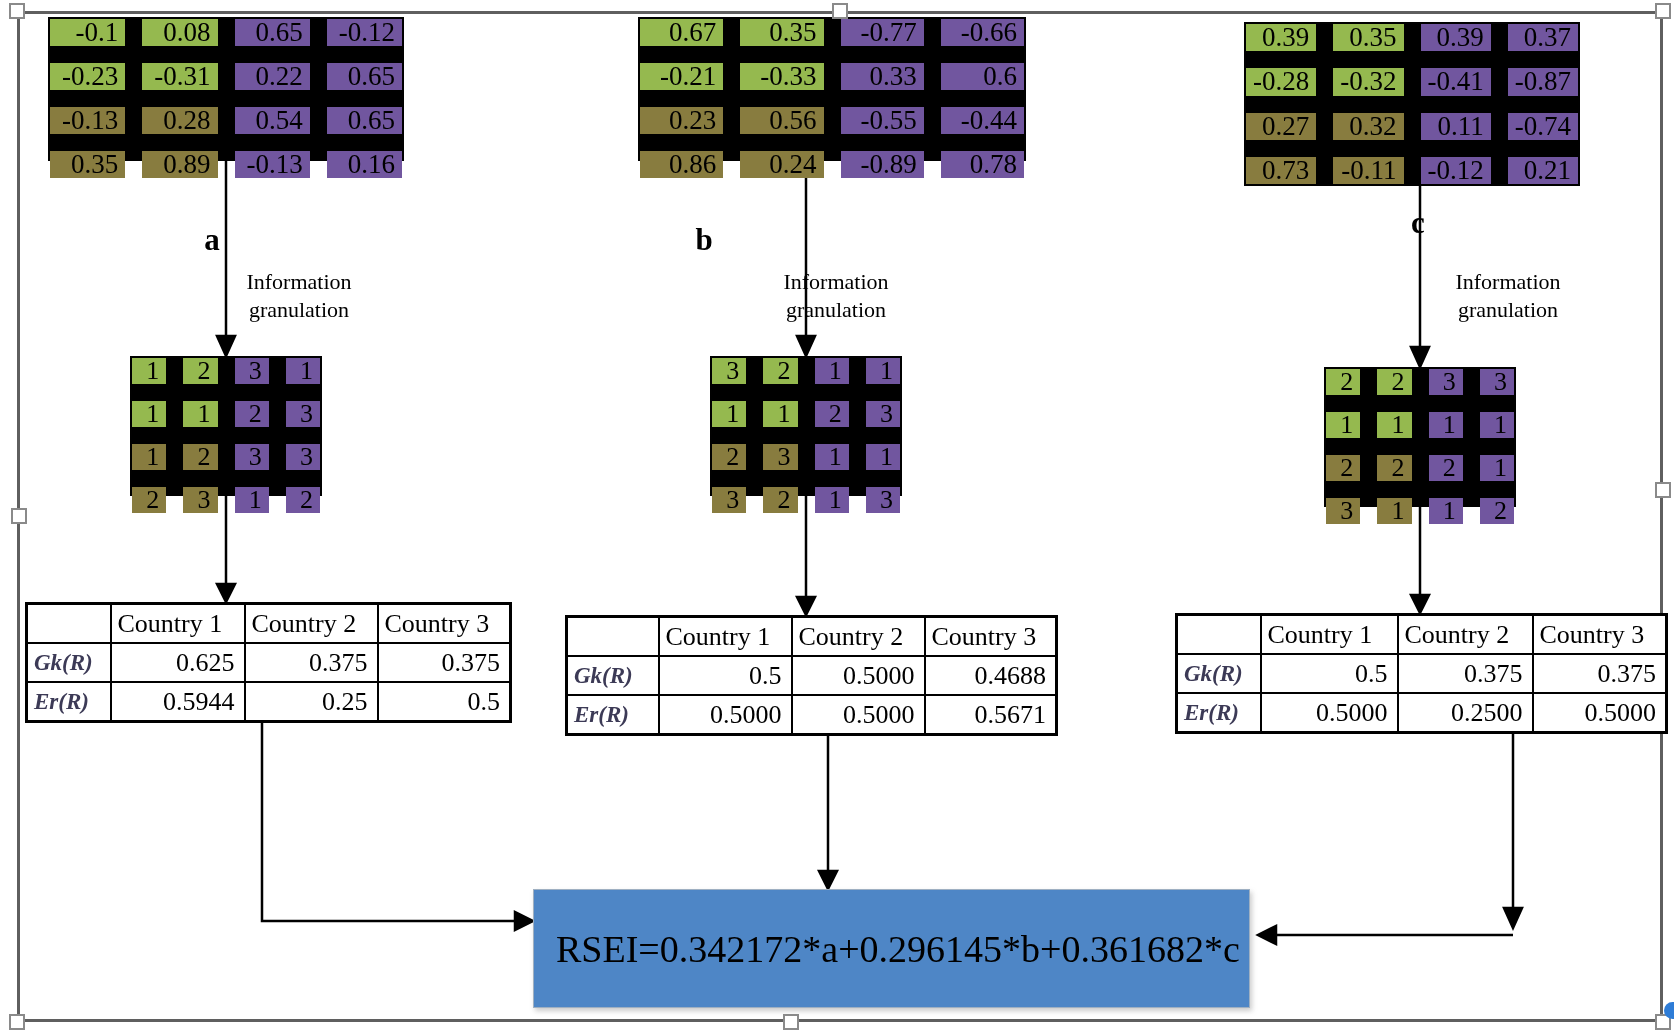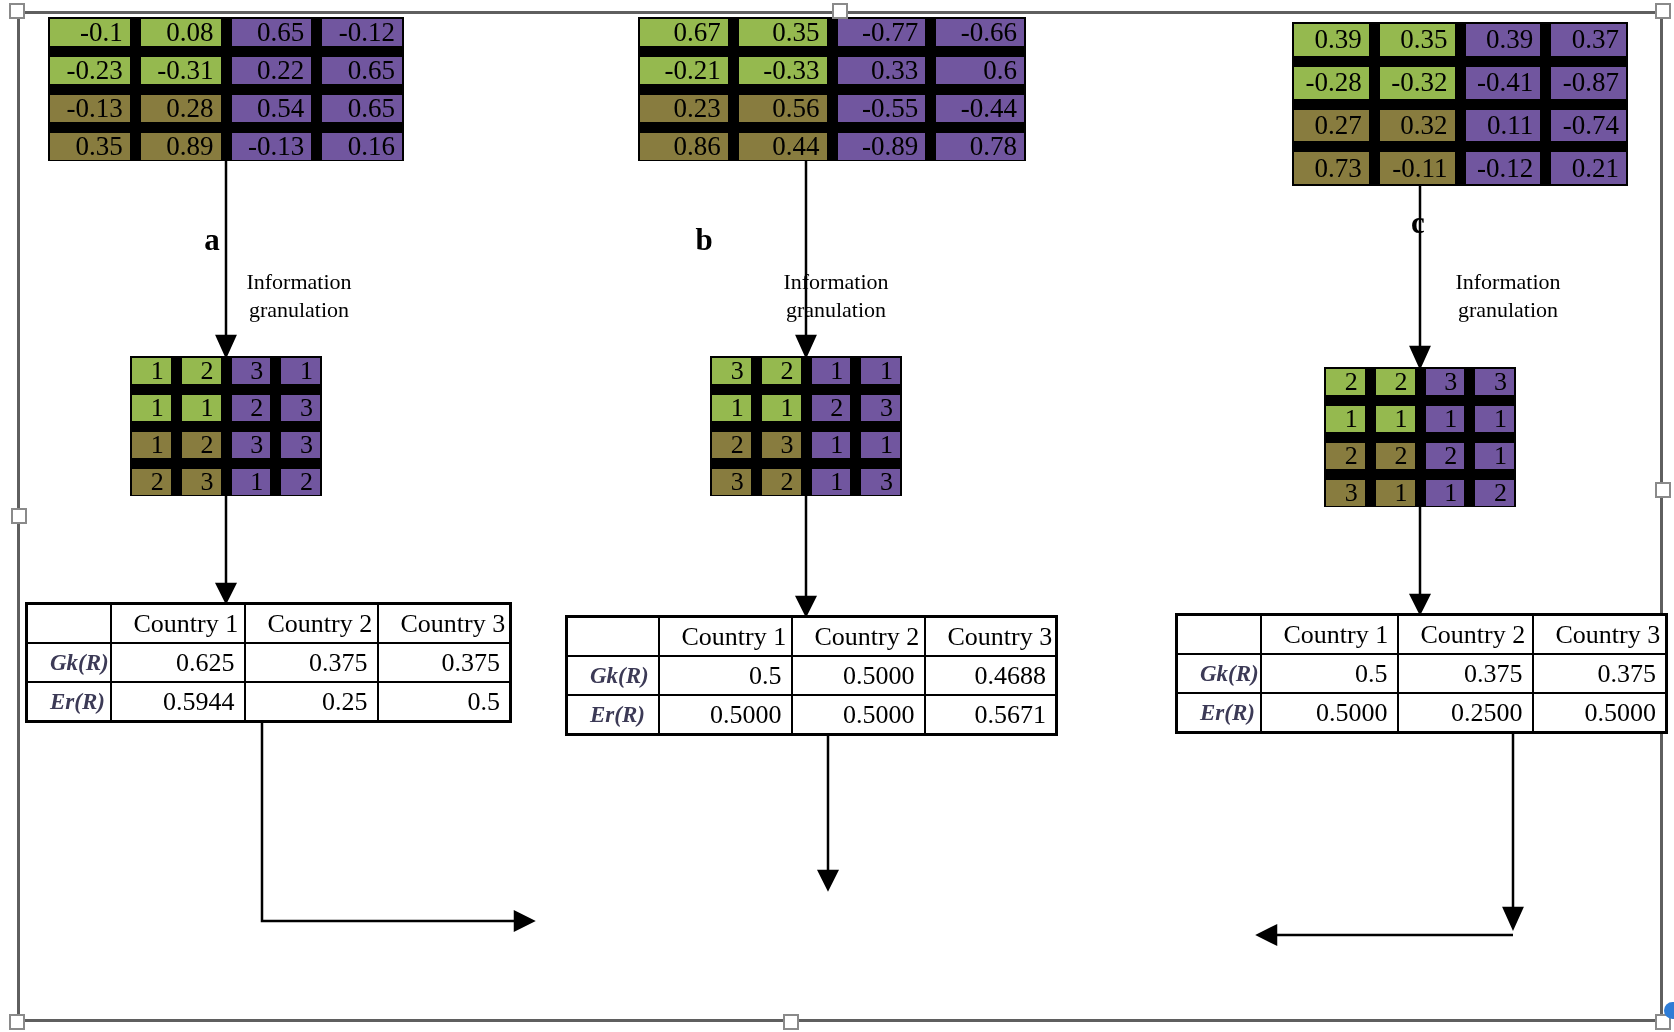--- a/index.html
+++ b/index.html
@@ -12,33 +12,33 @@
   }
   
   .frame{position:absolute;left:17px;top:11px;width:1646px;height:1011px;
          border:3px solid #5f5f5f;box-sizing:border-box;background:transparent;}
   .handle{position:absolute;width:16px;height:16px;background:#fff;border:2px solid #8a8a8a;
           box-sizing:border-box;z-index:30;}
   .bluedot{position:absolute;left:1664px;top:1002px;width:17px;height:17px;border-radius:50%;
            background:#2e7cd6;z-index:31;}
   
   .matrix{position:absolute;display:grid;grid-template-columns:repeat(4,1fr);
-          grid-template-rows:repeat(4,1fr);gap:11px;background:#000;border:2px solid #000;
+          grid-template-rows:repeat(4,1fr);gap:17px;background:#000;border:2px solid #000;
           box-sizing:border-box;z-index:5;}
   .matrix .c{display:flex;align-items:center;justify-content:flex-end;
              padding-right:7px;box-sizing:border-box;line-height:1;}
   .cg{background:var(--green);} .co{background:var(--olive);} .cp{background:var(--purple);}
   
   .ablabel{position:absolute;font-weight:bold;font-size:31px;width:44px;text-align:center;z-index:6;}
   
   .info{position:absolute;width:168px;text-align:center;font-size:22px;line-height:28px;z-index:6;}
   
   .ctable{position:absolute;border-collapse:collapse;table-layout:fixed;background:#fff;
           font-size:26px;border:3px solid #000;z-index:5;}
-  .ctable th,.ctable td{border:2px solid #000;padding:0 22px;height:37px;
+  .ctable th,.ctable td{border:2px solid #000;padding:0 6px;height:37px;
                         overflow:hidden;white-space:nowrap;}
   .ctable th{font-weight:normal;text-align:left;}
   .ctable td.num{text-align:right;padding-right:9px;}
   .ctable td.rlabel{font-style:italic;font-weight:600;color:#3c3a56;font-size:23px;}
   
   .rsei{position:absolute;left:533px;top:889px;width:717px;height:119px;
         background:var(--blue);border:1px solid #9fb0c2;box-sizing:border-box;
         box-shadow:2px 3px 5px rgba(110,110,110,.35);
         display:flex;align-items:center;padding-left:22px;font-size:38px;z-index:5;}
   
@@ -185,21 +185,21 @@
       <div class="c cp">-0.66</div>
     <div class="c cg">-0.21</div>
       <div class="c cg">-0.33</div>
       <div class="c cp">0.33</div>
       <div class="c cp">0.6</div>
     <div class="c co">0.23</div>
       <div class="c co">0.56</div>
       <div class="c cp">-0.55</div>
       <div class="c cp">-0.44</div>
     <div class="c co">0.86</div>
-      <div class="c co">0.44</div>
+      <div class="c co">0.24</div>
       <div class="c cp">-0.89</div>
       <div class="c cp">0.78</div>
   </div>
 
   <div class="ablabel" style="left:682px;top:222px">b</div>
   <div class="info" style="left:752px;top:268px">
     <div>Information</div>
     <div>granulation</div>
   </div>
 
@@ -244,21 +244,21 @@
       </tr>
       <tr>
         <td class="rlabel">Er(R)</td>
         <td class="num">0.5000</td>
         <td class="num">0.5000</td>
         <td class="num">0.5671</td>
       </tr>
     </tbody>
   </table>
 
-  <div class="matrix" style="left:1292px;top:22px;width:336px;height:164px;font-size:27px">
+  <div class="matrix" style="left:1244px;top:22px;width:336px;height:164px;font-size:27px">
     <div class="c cg">0.39</div>
       <div class="c cg">0.35</div>
       <div class="c cp">0.39</div>
       <div class="c cp">0.37</div>
     <div class="c cg">-0.28</div>
       <div class="c cg">-0.32</div>
       <div class="c cp">-0.41</div>
       <div class="c cp">-0.87</div>
     <div class="c co">0.27</div>
       <div class="c co">0.32</div>
@@ -317,14 +317,17 @@
       </tr>
       <tr>
         <td class="rlabel">Er(R)</td>
         <td class="num">0.5000</td>
         <td class="num">0.2500</td>
         <td class="num">0.5000</td>
       </tr>
     </tbody>
   </table>
 
+  <div class="rsei">
+    <span>RSEI=0.342172*a+0.296145*b+0.361682*c</span>
+  </div>
 
 </div>
 
 </body></html>

